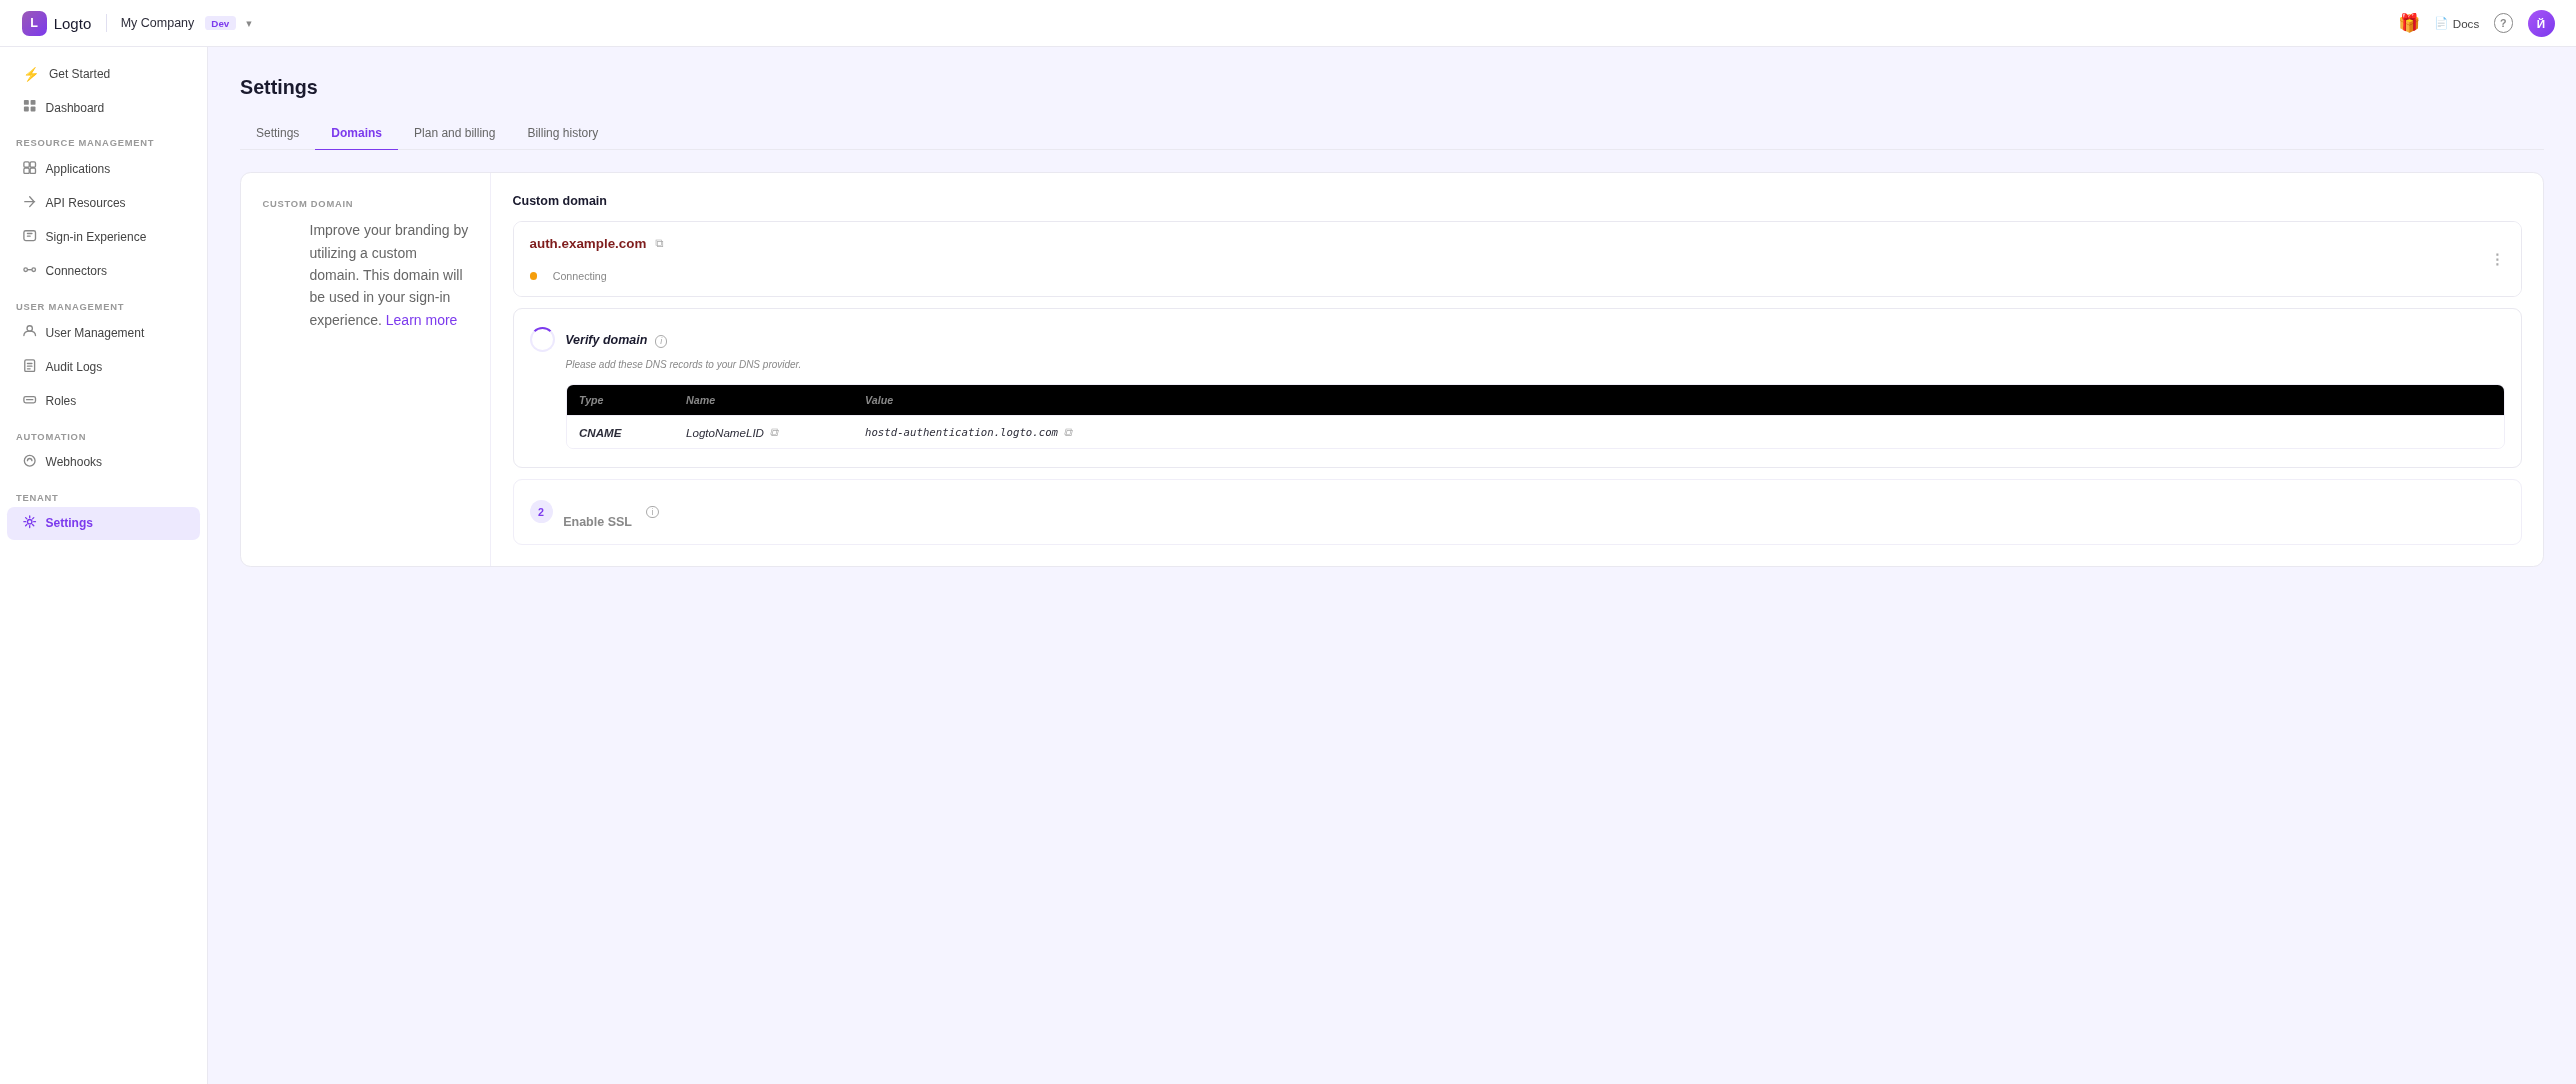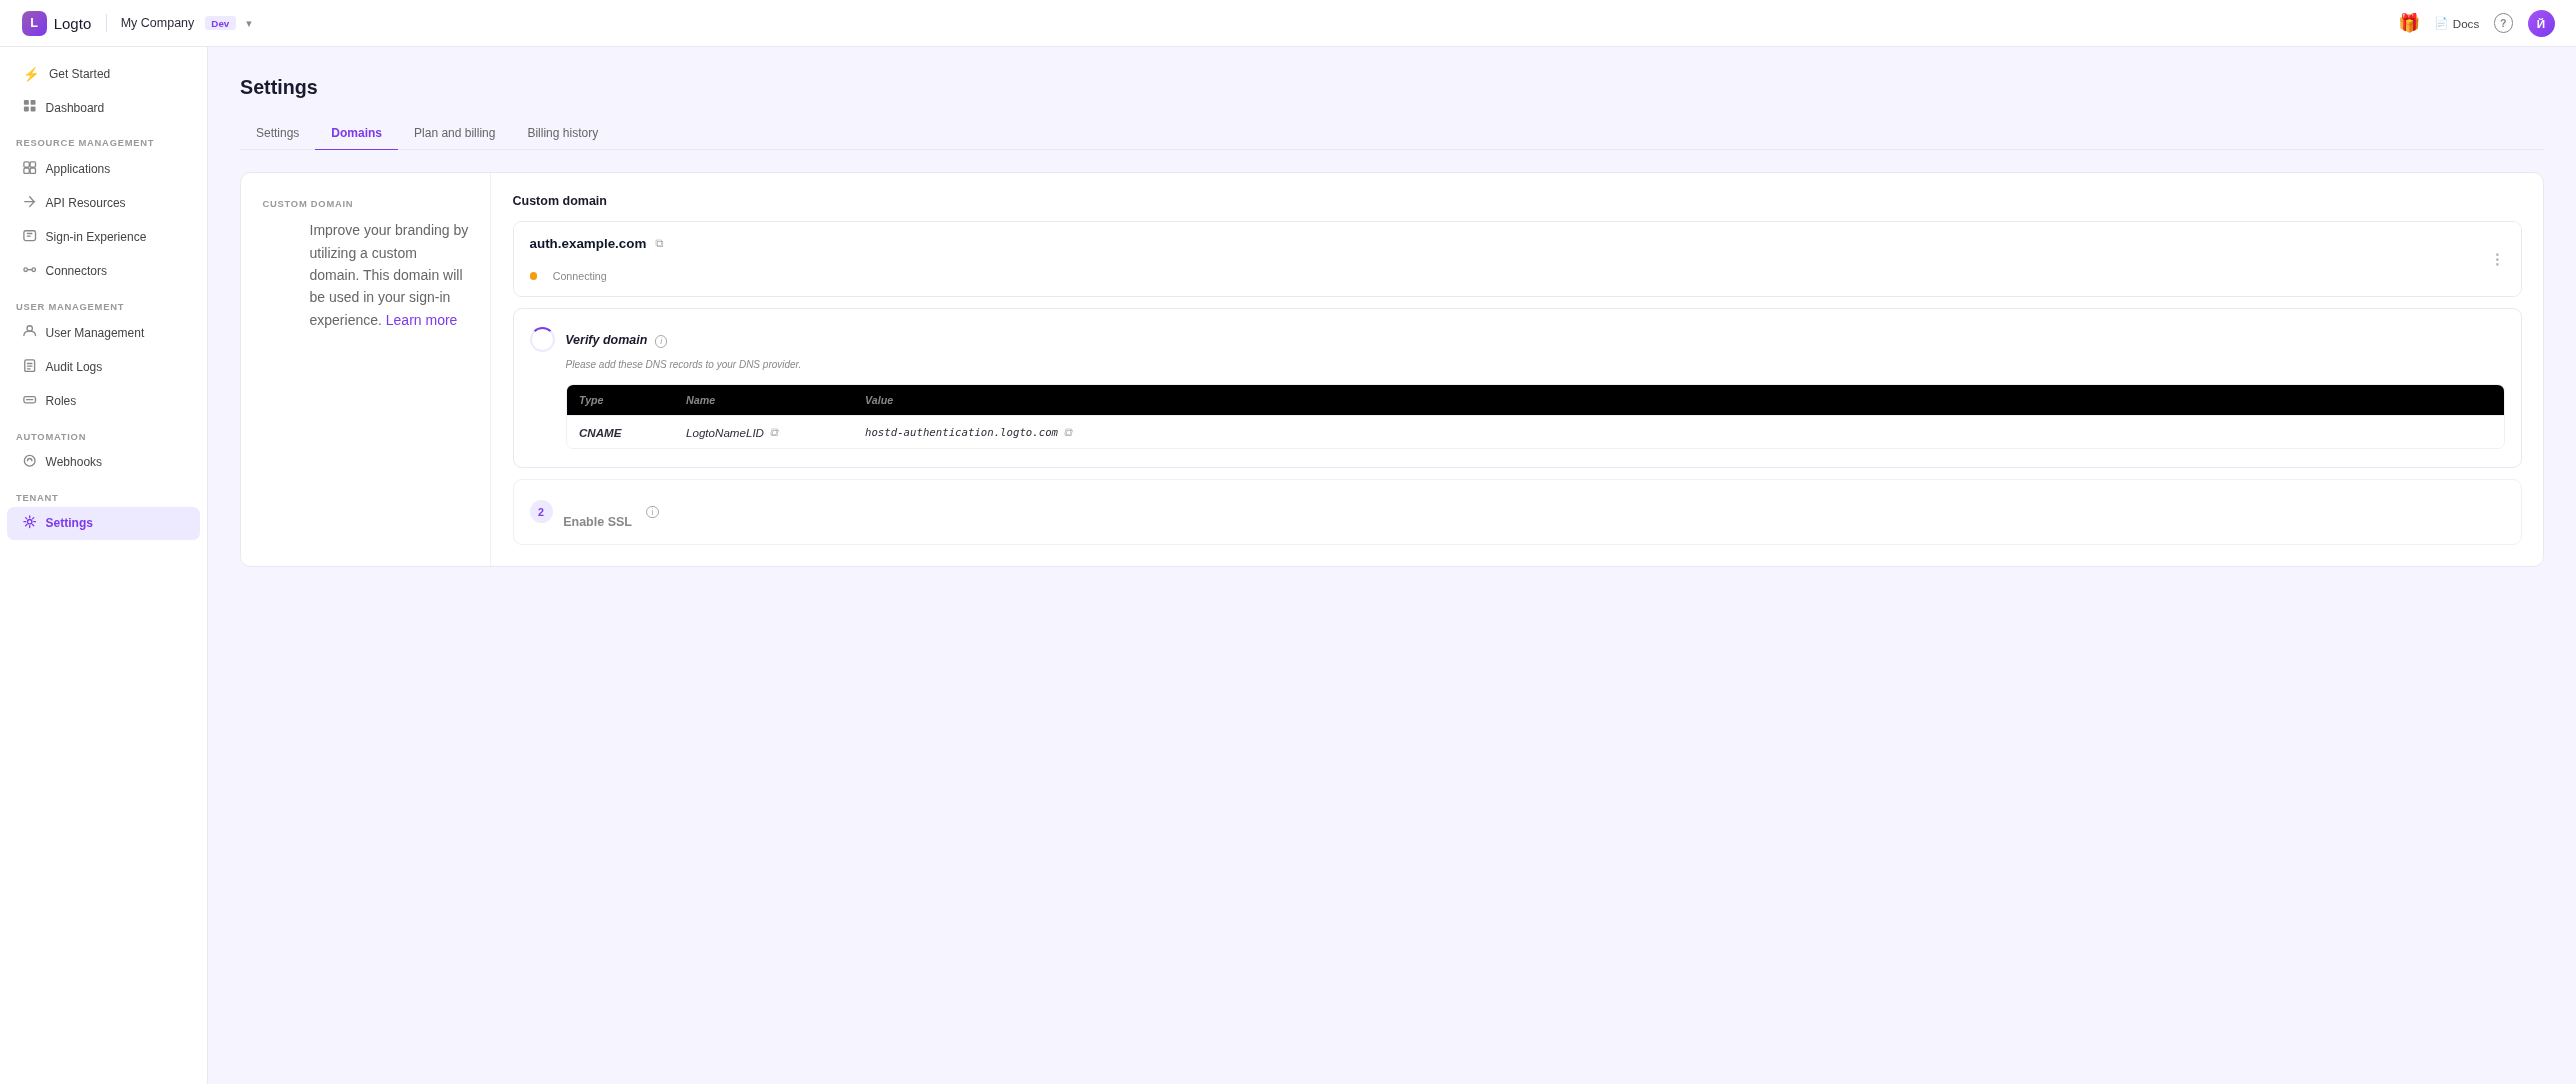--- a/index.html
+++ b/index.html
@@ -99,21 +99,21 @@
 
     
     .domain-box {
       border: 0.9px solid #e9e8f0; border-radius: 9px; overflow: hidden; margin-bottom: 10.7px;
     }
     .domain-header {
       display: flex; align-items: center; justify-content: space-between;
       padding: 14.3px 16px; background: #fff;
     }
     .domain-info { display: flex; align-items: center; gap: 9px; }
-    .domain-name { font-size: 13.4px; font-weight: 600; color: #0f172a; }
+    .domain-name { font-size: 13.4px; font-weight: 600; color: #7f1d1d; }
     .copy-icon { color: #aaa; cursor: pointer; font-size: 11.6px; }
     .domain-status { display: flex; align-items: center; gap: 16px; margin-top: 19px; }
     .status-dot { width: 7.2px; height: 7.2px; border-radius: 50%; background: #f59e0b; }
     .status-text { font-size: 10.7px; color: #888; }
     .more-icon { color: #aaa; cursor: pointer; font-size: 14.3px; font-weight: bold; }
 
     
     .verify-section {
       border: 0.9px solid #e9e8f0; border-radius: 9px; padding: 18px 16px; margin-bottom: 10.7px; font-style: italic;
     }

